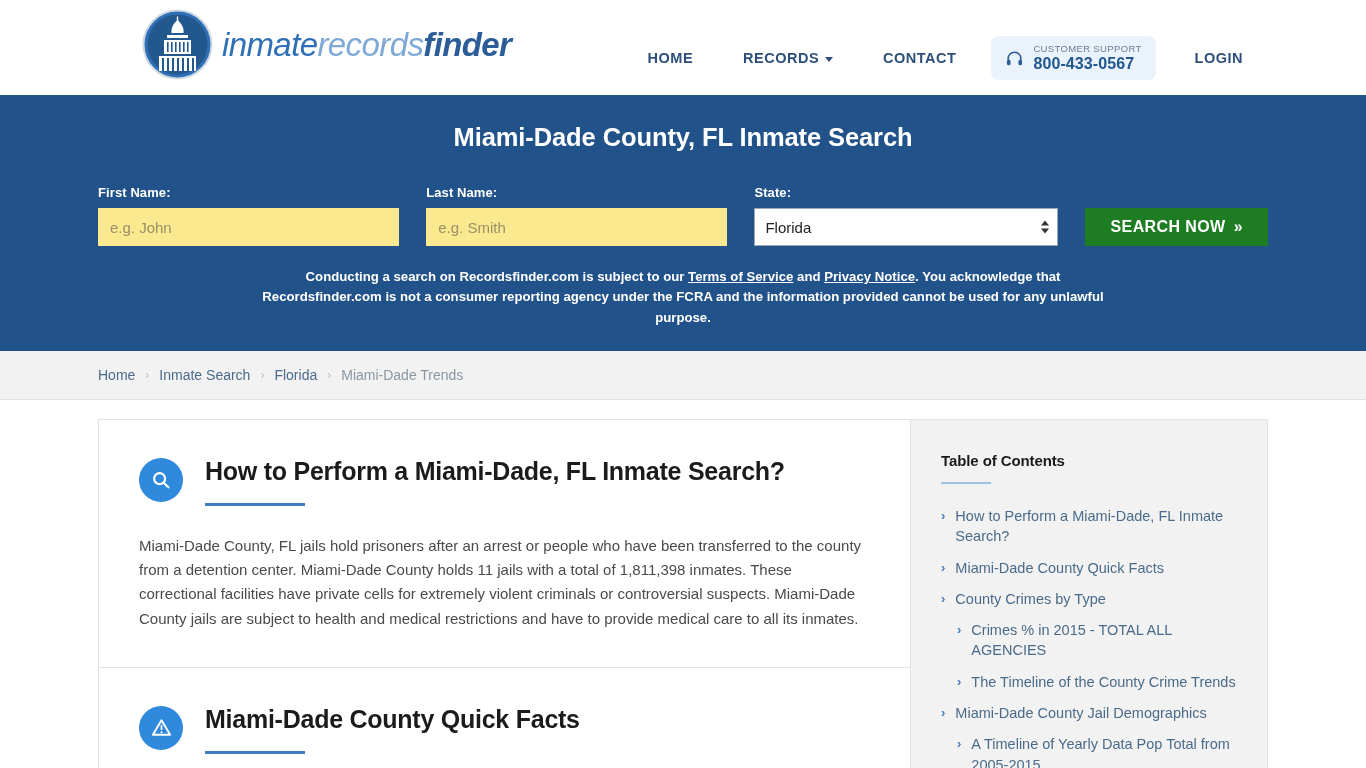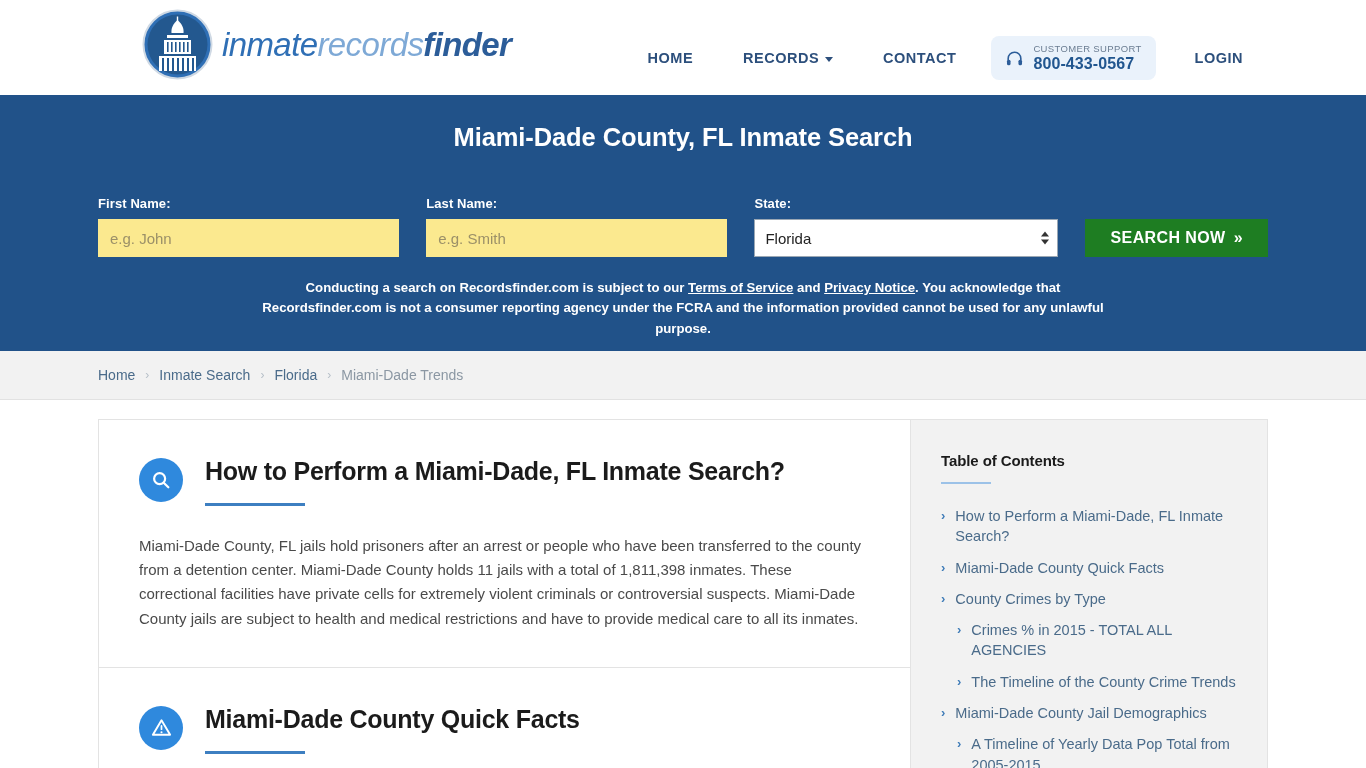--- a/index.html
+++ b/index.html
@@ -107,21 +107,21 @@
     background: #215289;
     padding: 28px 98px 22px 98px;
     height: 256px;
   }
   .hero-title {
     color: #ffffff;
     font-size: 25.5px;
     font-weight: 700;
     text-align: center;
     letter-spacing: -0.1px;
-    margin-bottom: 44px;
+    margin-bottom: 33px;
   }
   .search-form {
     display: flex;
     align-items: flex-end;
     gap: 16px;
   }
   .field { display: flex; flex-direction: column; }
   .field-first { width: 317px; margin-right: 11px; }
   .field-last  { width: 317px; margin-right: 11px; }
   .field-state { width: 320px; margin-right: 11px; }

